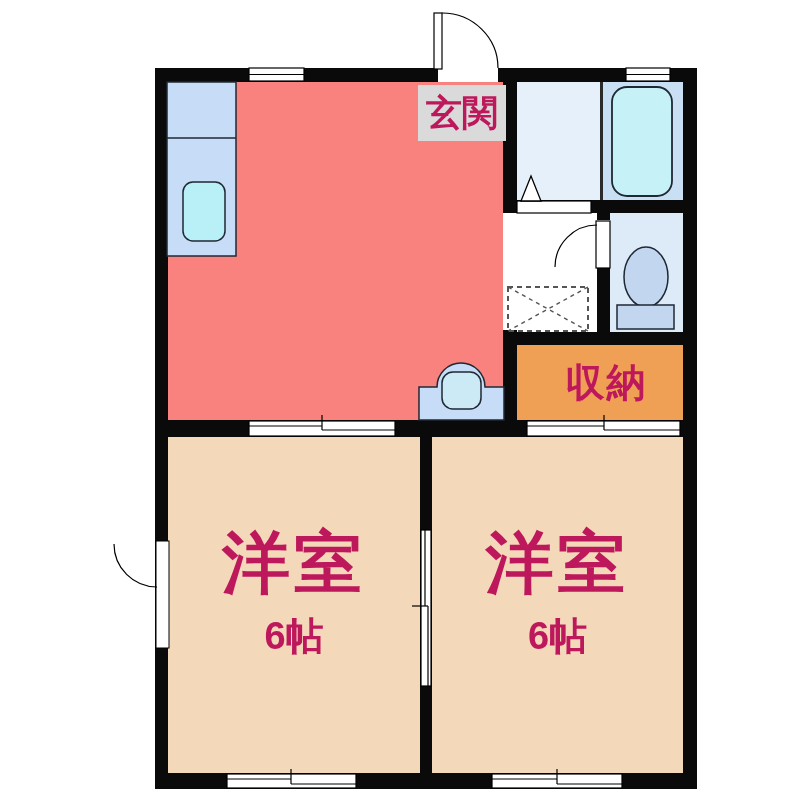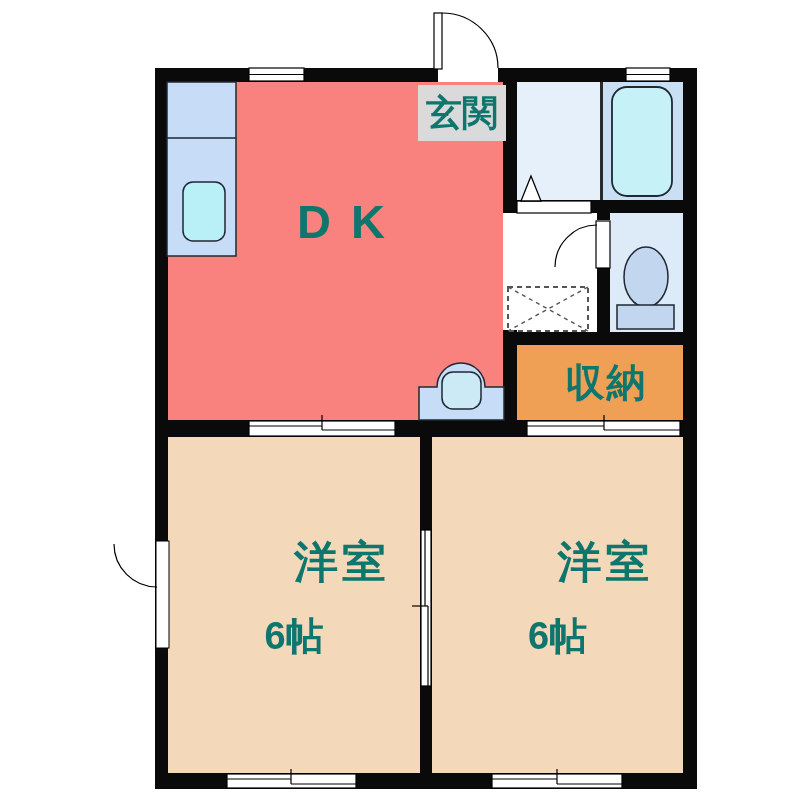--- a/index.html
+++ b/index.html
@@ -5,27 +5,27 @@
   html,body{margin:0;padding:0;}
   body{
     width:800px;height:800px;background:#ffffff;
     font-family:"Liberation Sans","DejaVu Sans",sans-serif;
     position:relative;overflow:hidden;
   }
   #plan{position:absolute;left:0;top:0;width:800px;height:800px;}
   #plan svg{position:absolute;left:0;top:0;}
   .lbl{
     position:absolute;display:flex;align-items:center;justify-content:center;
-    color:#0f766e;font-weight:bold;line-height:1;white-space:nowrap;
+    color:#be185d;font-weight:bold;line-height:1;white-space:nowrap;
     user-select:none;
   }
   .lbl-genkan{left:418px;top:85px;width:88px;height:56px;font-size:36px;background:#DADADA;}
   .lbl-dk{left:241px;top:194px;width:200px;height:54px;font-size:47px;letter-spacing:20px;padding-left:20px;box-sizing:border-box;}
   .lbl-storage{left:517px;top:348px;width:179px;height:68px;font-size:39px;letter-spacing:2px;}
-  .lbl-room-name{top:528px;height:68px;font-size:44px;letter-spacing:4px;padding-left:48px;}
+  .lbl-room-name{top:528px;height:68px;font-size:68px;letter-spacing:4px;}
   .lbl-room-size{top:604px;height:64px;font-size:38px;}
   .left-room{left:168px;width:252px;}
   .right-room{left:432px;width:251px;}
 </style>
 </head>
 <body>
 
 <div id="plan">
   <svg width="800" height="800" viewBox="0 0 800 800">
 
@@ -117,19 +117,18 @@
 
       <g fill="none" stroke="#555555">
         <rect x="508" y="287" width="80" height="44" stroke-width="2" stroke-dasharray="5,4"></rect>
         <line x1="508" y1="287" x2="588" y2="331" stroke-width="1.4" stroke-dasharray="4,4"></line>
         <line x1="588" y1="287" x2="508" y2="331" stroke-width="1.4" stroke-dasharray="4,4"></line>
       </g>
     </g>
   </svg>
 
   <div class="lbl lbl-genkan">玄関</div>
-  <div class="lbl lbl-dk">DK</div>
   <div class="lbl lbl-storage">収納</div>
   <div class="lbl lbl-room-name left-room">洋室</div>
   <div class="lbl lbl-room-size left-room">6帖</div>
   <div class="lbl lbl-room-name right-room">洋室</div>
   <div class="lbl lbl-room-size right-room">6帖</div>
 </div>
 
 </body></html>

